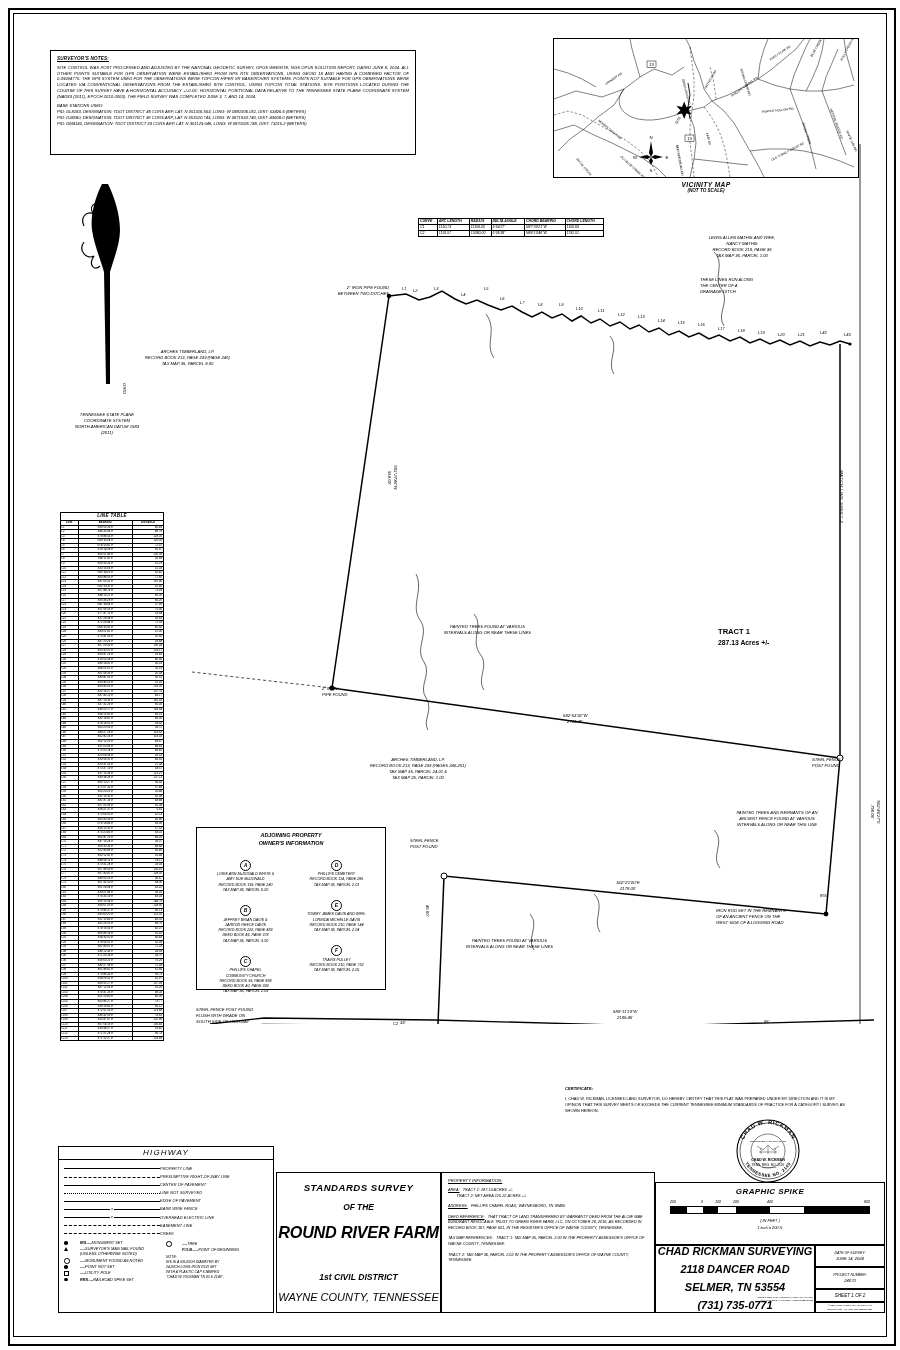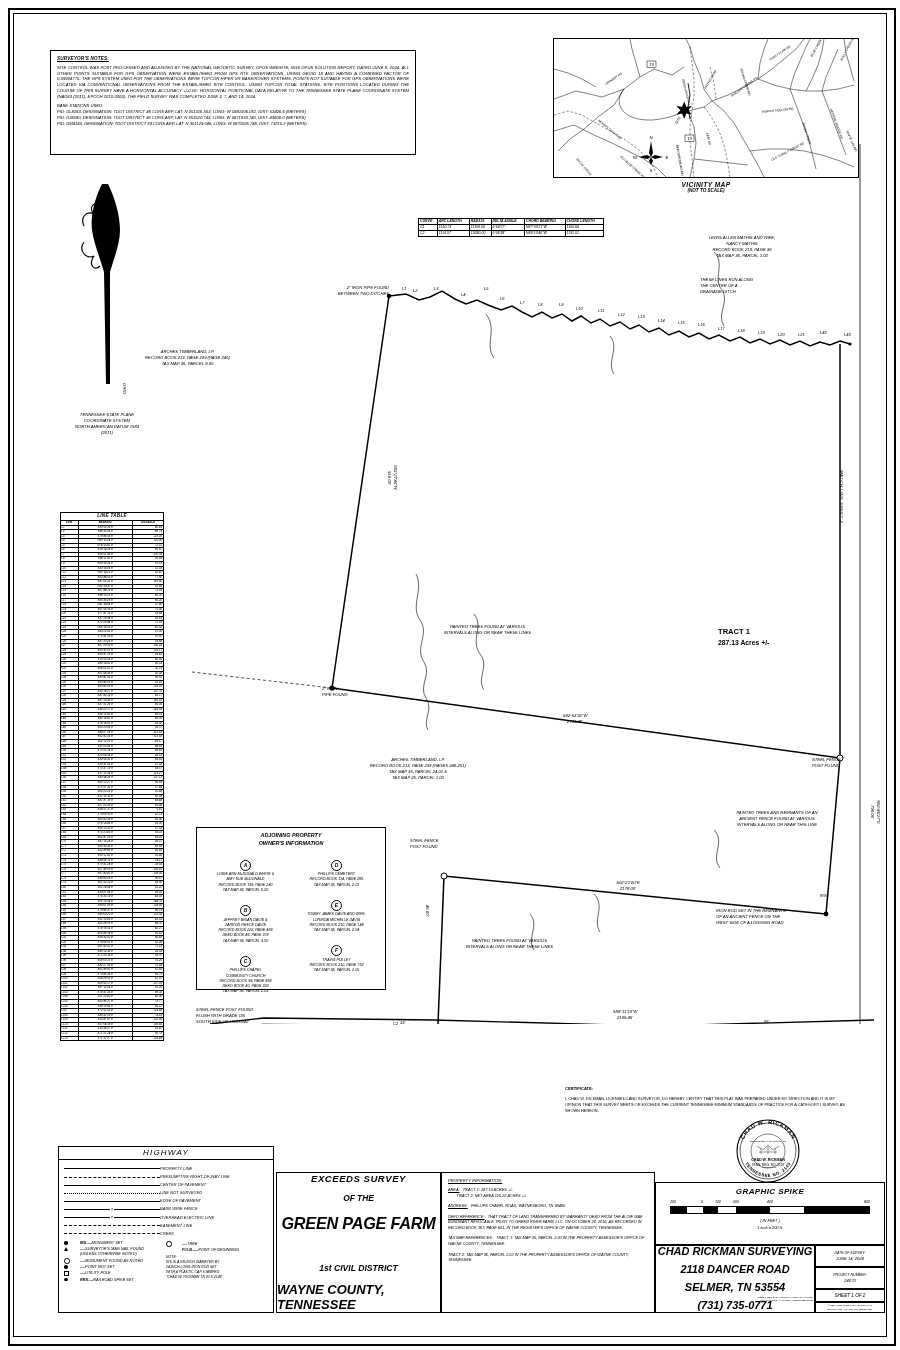--- a/index.html
+++ b/index.html
@@ -83,21 +83,21 @@
   .sqo{width:3.2px;height:3.2px;border:.7px solid #000;display:inline-block;}
   .note-s{font-size:3.5px;font-style:italic;line-height:1.4;margin-top:3px;}
 
   
   #titleblk{left:276px;top:1172px;width:165px;height:141px;display:flex;flex-direction:column;
         align-items:center;justify-content:center;}
   #titleblk .t-a{font-size:9.6px;font-weight:bold;font-style:italic;letter-spacing:.5px;}
   #titleblk .t-b{font-size:8.4px;font-weight:bold;font-style:italic;margin-top:9px;}
   #titleblk .t-c{font-size:16.2px;font-weight:bold;font-style:italic;margin-top:11px;letter-spacing:-.2px;}
   #titleblk .t-d{font-size:8.6px;font-weight:bold;font-style:italic;margin-top:30px;}
-  #titleblk .t-e{font-size:13px;font-weight:bold;font-style:italic;margin-top:9px;}
+  #titleblk .t-e{font-size:11px;font-weight:normal;font-style:italic;margin-top:9px;}
 
   
   #propinfo{left:441px;top:1172px;width:214px;height:141px;padding:5px 6px;}
   #propinfo .ph{font-size:4.2px;font-style:italic;text-decoration:underline;margin-bottom:5px;}
   #propinfo .pp{font-size:3.85px;font-style:italic;line-height:1.45;margin-bottom:5px;}
   #propinfo .pp u{text-decoration:underline;}
 
   
   #scaleblk{left:655px;top:1182px;width:230px;height:63px;}
   #scaleblk .sh{text-align:center;font-size:8px;font-style:italic;font-weight:bold;margin-top:4px;letter-spacing:.4px;}
@@ -1216,23 +1216,23 @@
 IRS IS A 5/8-INCH DIAMETER BY
 24-INCH LONG IRON ROD SET
 WITH A PLASTIC CAP STAMPED
 "CHAD W. RICKMAN TN RLS 2149".</div>
         </div>
       </div>
     </div>
   </div>
 
   <div class="box" id="titleblk">
-    <div class="t-a">EXCEEDS  SURVEY</div>
+    <div class="t-a">STANDARDS  SURVEY</div>
     <div class="t-b">OF THE</div>
-    <div class="t-c">GREEN PAGE FARM</div>
+    <div class="t-c">ROUND RIVER FARM</div>
     <div class="t-d">1st CIVIL DISTRICT</div>
     <div class="t-e">WAYNE COUNTY, TENNESSEE</div>
   </div>
 
   <div class="box" id="propinfo">
     <div class="ph">PROPERTY INFORMATION:</div>
     <div class="pp">
       <u>AREA:</u>
       &nbsp;&nbsp;<span>TRACT 1:  287.13 ACRES +/-</span><br>
       &nbsp;&nbsp;&nbsp;&nbsp;&nbsp;&nbsp;&nbsp;&nbsp;<span>TRACT 2:  NET AREA 125.22 ACRES +/-</span>

